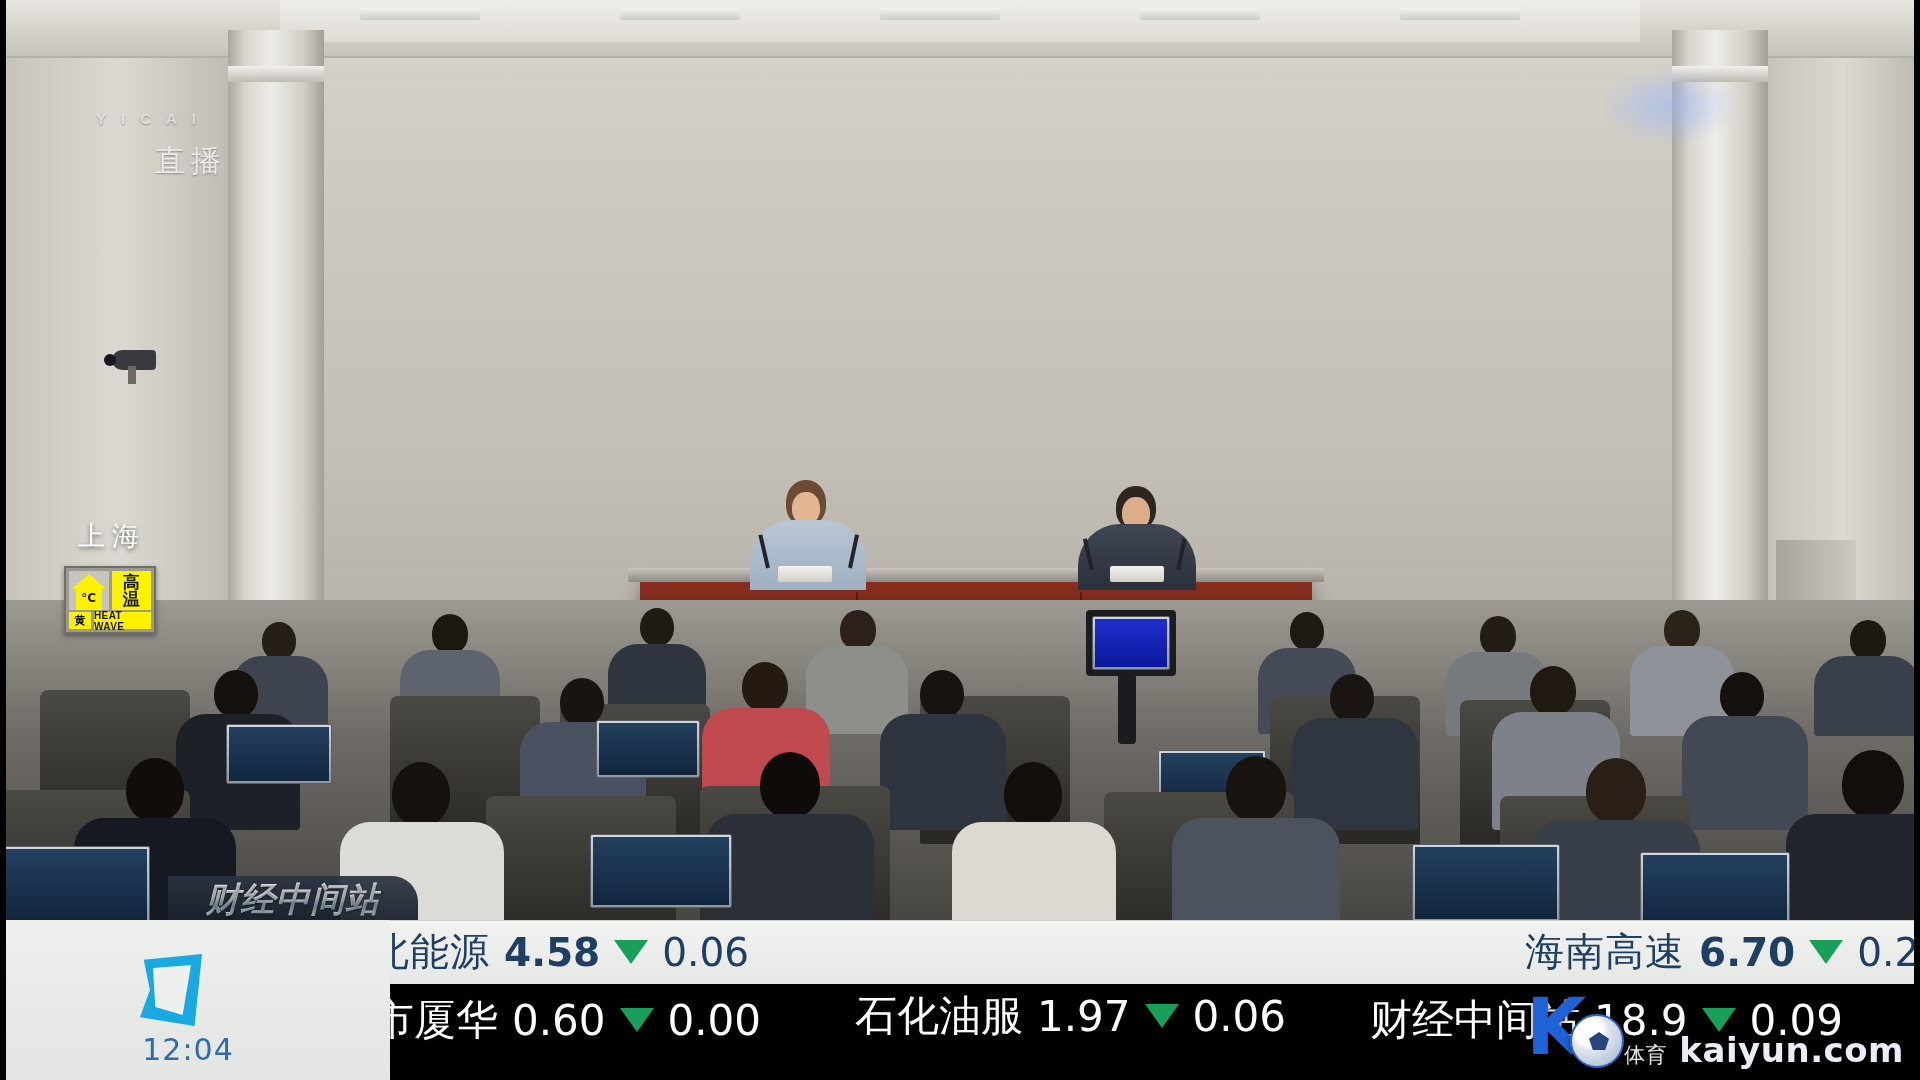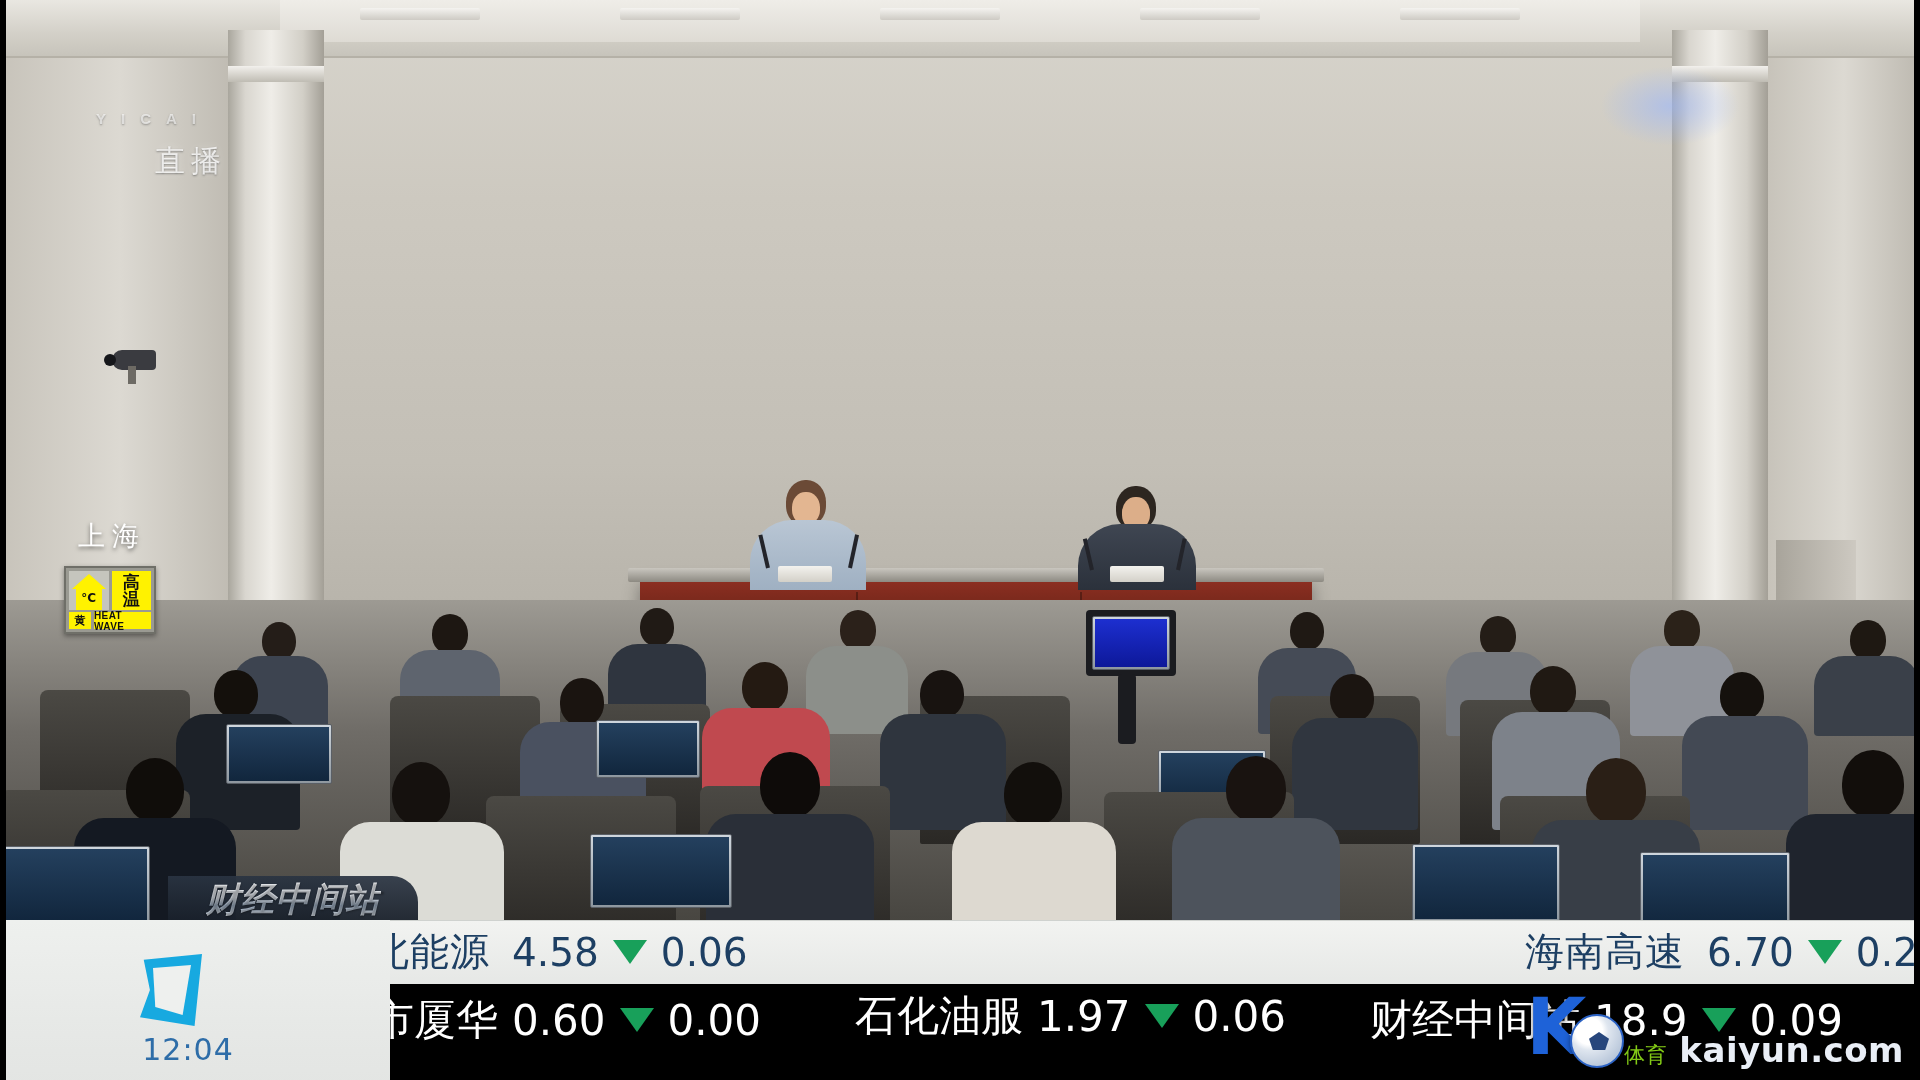--- a/index.html
+++ b/index.html
@@ -157,21 +157,21 @@
      background:#eef0ee; clip-path:polygon(0% 6%, 100% 0%, 78% 100%, 6% 84%); }
   .tl-time { position:absolute; left:128px; top:112px; width:120px; text-align:center;
      font-family:"DejaVu Sans","Liberation Sans",sans-serif;
      font-size:30px; font-weight:400; color:#2e6da8; letter-spacing:1px; }
 
   
   .lt-item { position:absolute; top:4px; display:flex; align-items:center; gap:14px;
      font-size:39px; font-weight:500; color:#1d3f63; white-space:nowrap;
      font-family:"DejaVu Sans","Liberation Sans",sans-serif; }
   .lt-item .nm { letter-spacing:1px; }
-  .lt-item .px { font-weight:400;margin-left:8px; }
+  .lt-item .px { font-weight:700; }
   .lt-item .dl { font-weight:400; }
 
   
   .dk-item { position:absolute; top:72px; display:flex; align-items:center; gap:14px;
      font-size:42px; font-weight:500; color:#ffffff; white-space:nowrap;
      font-family:"DejaVu Sans","Liberation Sans",sans-serif; }
 
   .arrow-down { width:0; height:0; border-left:17px solid transparent;
      border-right:17px solid transparent; border-top:24px solid #18a05a; }
 
@@ -185,21 +185,21 @@
      color:#1e62d8; font-family:"DejaVu Sans","Liberation Sans",sans-serif;
      text-shadow:0 2px 6px rgba(0,0,0,.5); line-height:1; }
   .wm-ball { position:absolute; left:44px; top:30px; width:54px; height:54px; border-radius:50%;
      background:radial-gradient(circle at 34% 30%, #ffffff 0 28%, #dfe6ef 40%, #9fb2cc 100%);
      border:2px solid #2b62c4; box-shadow:0 2px 6px rgba(0,0,0,.45); }
   .wm-ball::before{content:"";position:absolute;left:17px;top:16px;width:20px;height:18px;
      background:#27467c;clip-path:polygon(50% 0,100% 38%,81% 100%,19% 100%,0 38%);}
   .wm-txt { font-size:34px; font-weight:700; color:#e9eef6; letter-spacing:.5px;
      text-shadow:0 2px 5px rgba(0,0,0,.65); padding-bottom:6px;
      font-family:"DejaVu Sans","Liberation Sans",sans-serif; }
-  .wm-sub { font-size:21px; font-weight:400; color:#84cc16; }
+  .wm-sub { font-size:21px; font-weight:400; color:#e5e5e5; }
 
   
   .edge-l { position:absolute; left:0; top:0; width:6px; height:1080px; background:#000; z-index:50; }
   .edge-r { position:absolute; right:0; top:0; width:6px; height:1080px; background:#000; z-index:50; }
 </style>
 </head>
 <body>
 
 <div id="stage">
 

